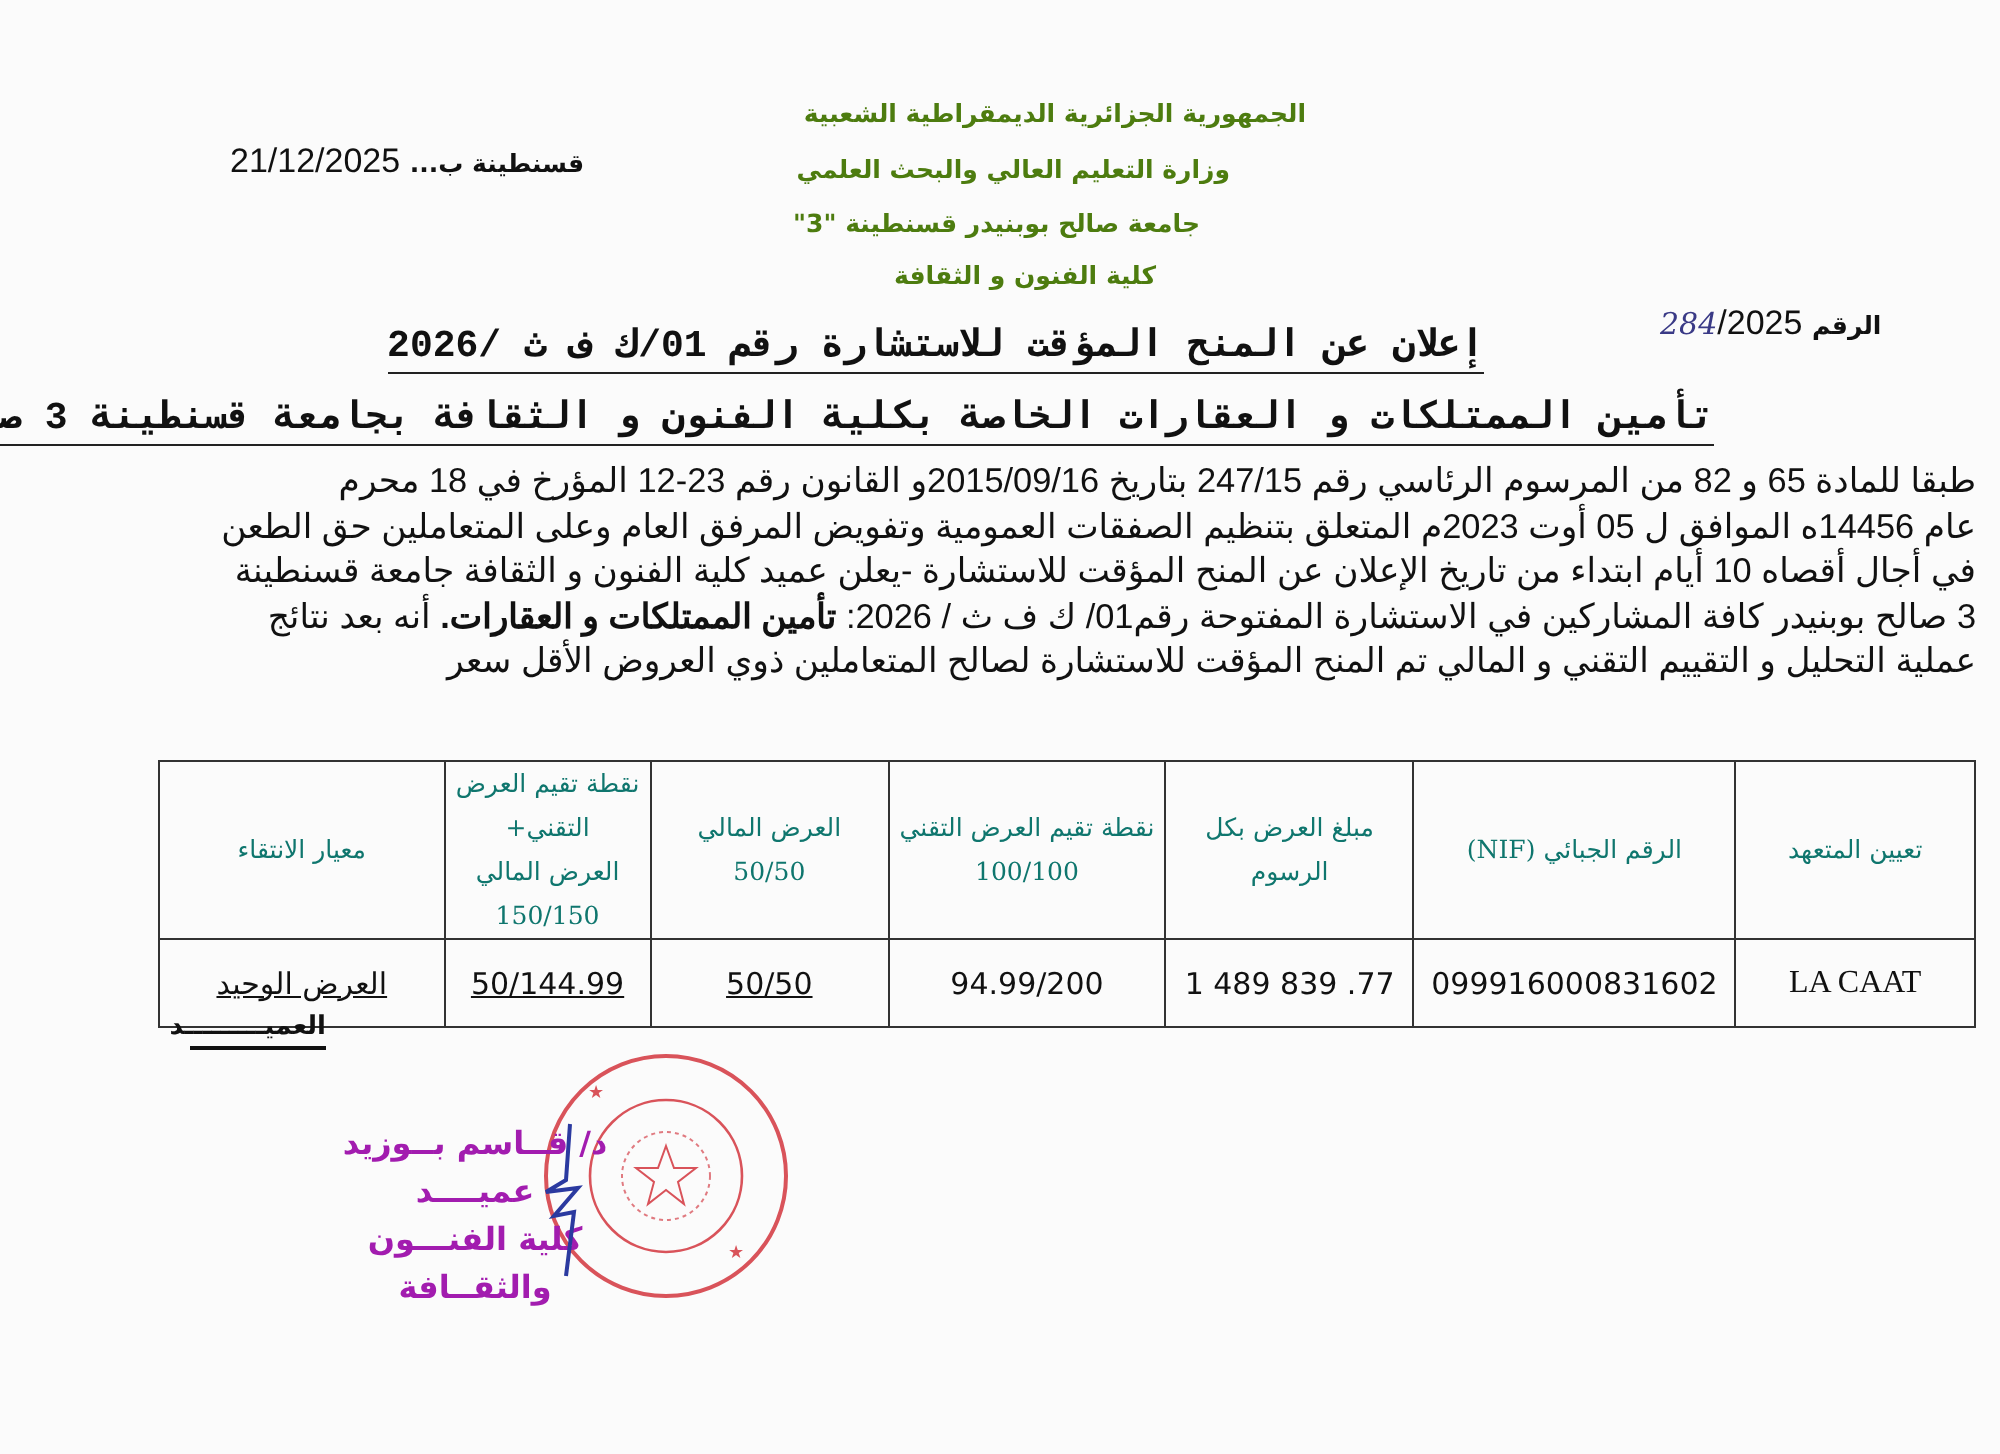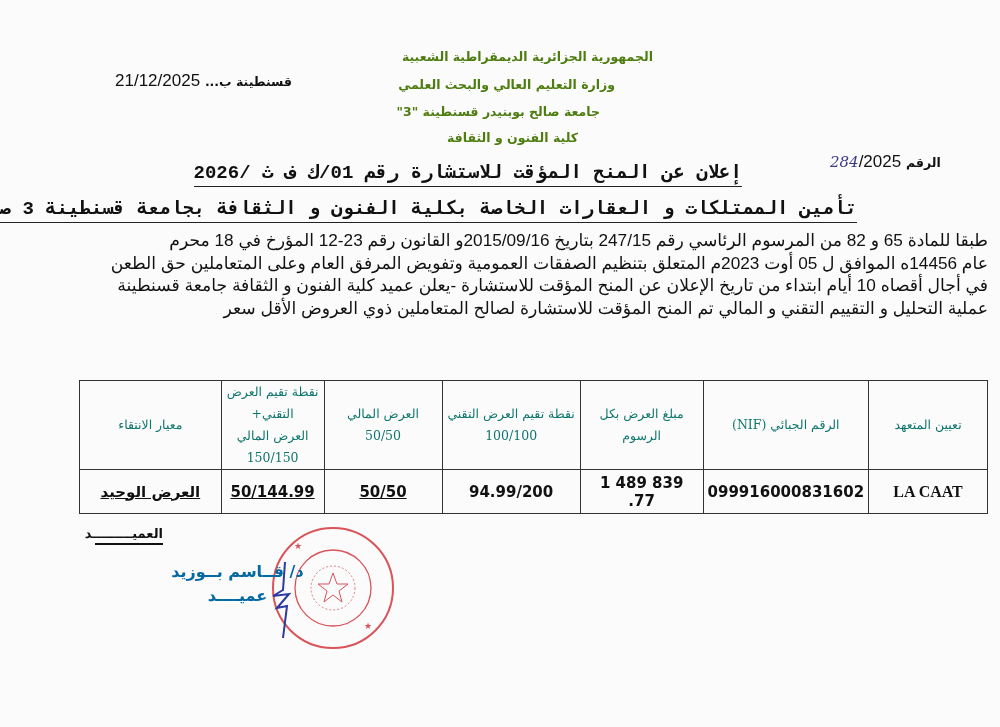--- a/index.html
+++ b/index.html
@@ -37,30 +37,30 @@
   .body-text b { font-weight: bold; }
   table.res {
     position: absolute; left: 79px; top: 380px; width: 909px;
     border-collapse: collapse; direction: rtl;
     font-family: "DejaVu Serif", serif;
   }
   table.res td {
     border: 1px solid #333; text-align: center; vertical-align: middle; padding: 0 4px;
   }
   table.res tr.head td { height: 77px; font-size: 12.5px; line-height: 22px; color: #0f766e; }
-  table.res tr.row td { height: 43px; font-weight: bold; font-family: "DejaVu Sans", sans-serif; font-size: 15px; }
+  table.res tr.row td { height: 43px; font-weight: normal; font-family: "DejaVu Sans", sans-serif; font-size: 15px; }
   table.res tr.row td.u span { text-decoration: underline; }
   table.res tr.row td.bidder { font-family: "Liberation Serif", serif; font-size: 16px; }
   .dean-label {
-    left: 95px; top: 526px; width: 68px; direction: rtl; text-align: center;
+    left: 95px; top: 506px; width: 68px; direction: rtl; text-align: center;
     font-weight: bold; font-size: 13px; border-bottom: 2px solid #111; padding-bottom: 2px;
   }
   .signer {
     position: absolute; left: 150px; top: 560px; width: 175px; direction: rtl;
-    text-align: center; color: #0369a1; font-weight: bold; font-size: 16px; line-height: 24px;
+    text-align: center; color: #a21caf; font-weight: bold; font-size: 16px; line-height: 24px;
     letter-spacing: 1px;
   }
   .stamp {
     position: absolute; left: 272px; top: 527px; width: 118px; height: 118px;
     border: 2px solid #d9535a; border-radius: 50%;
   }
   .stamp svg { position: absolute; left: 0; top: 0; }
   .sig-mark { position: absolute; left: 263px; top: 560px; }
 </style>
 </head>
@@ -81,20 +81,21 @@
   <span class="hand">284</span><span class="num">/2025</span>
 </div>
 
 <div class="abs title1">إعلان عن المنح المؤقت للاستشارة رقم 01/ك ف ث /2026</div>
 <div class="abs title2">تأمين الممتلكات و العقارات  الخاصة بكلية الفنون و الثقافة بجامعة قسنطينة 3 صالح بوبنيدر</div>
 
 <div class="body-text">
   <p>طبقا للمادة 65 و 82 من المرسوم الرئاسي رقم 247/15 بتاريخ 2015/09/16و القانون رقم 23-12 المؤرخ في 18 محرم</p>
   <p>عام 14456ه الموافق ل 05 أوت 2023م  المتعلق بتنظيم الصفقات العمومية وتفويض المرفق العام وعلى المتعاملين حق الطعن</p>
   <p>في أجال أقصاه 10 أيام ابتداء من تاريخ الإعلان عن المنح المؤقت للاستشارة -يعلن عميد كلية الفنون و الثقافة جامعة قسنطينة</p>
+  <p><span>3 صالح بوبنيدر كافة المشاركين في الاستشارة المفتوحة رقم01/ ك ف ث / 2026: </span><b>تأمين الممتلكات و العقارات.</b><span> أنه بعد نتائج</span></p>
   <p>عملية التحليل و التقييم التقني و المالي تم المنح المؤقت للاستشارة لصالح المتعاملين ذوي العروض الأقل سعر</p>
 </div>
 
 <table class="res">
   <colgroup>
     <col style="width:120px">
       <col style="width:161px">
       <col style="width:124px">
       <col style="width:139px">
       <col style="width:119px">
@@ -150,17 +151,18 @@
     <circle cx="59" cy="59" r="22" fill="none" stroke="#e07a80" stroke-width="1" stroke-dasharray="2 2"></circle>
     <polygon points="59,44 63,55 74,55 65,62 68,73 59,66 50,73 53,62 44,55 55,55" fill="none" stroke="#d9535a" stroke-width="1"></polygon>
     <text x="20" y="20" font-size="9" fill="#d9535a" font-family="DejaVu Sans, sans-serif">★</text>
     <text x="90" y="100" font-size="9" fill="#d9535a" font-family="DejaVu Sans, sans-serif">★</text>
   </svg>
 </div>
 
 <div class="signer">
   <div>د/ قــاسم بــوزيد</div>
   <div>عميــــد</div>
+  <div>كلية الفنـــون والثقــافة</div>
 </div>
 
 <svg class="sig-mark" width="40" height="80" viewBox="0 0 40 80">
   <path d="M22 2 L20 30 L10 36 L26 34 L14 48 L24 46 L20 78" fill="none" stroke="#2b3aa0" stroke-width="2"></path>
 </svg>
 
 </body></html>

